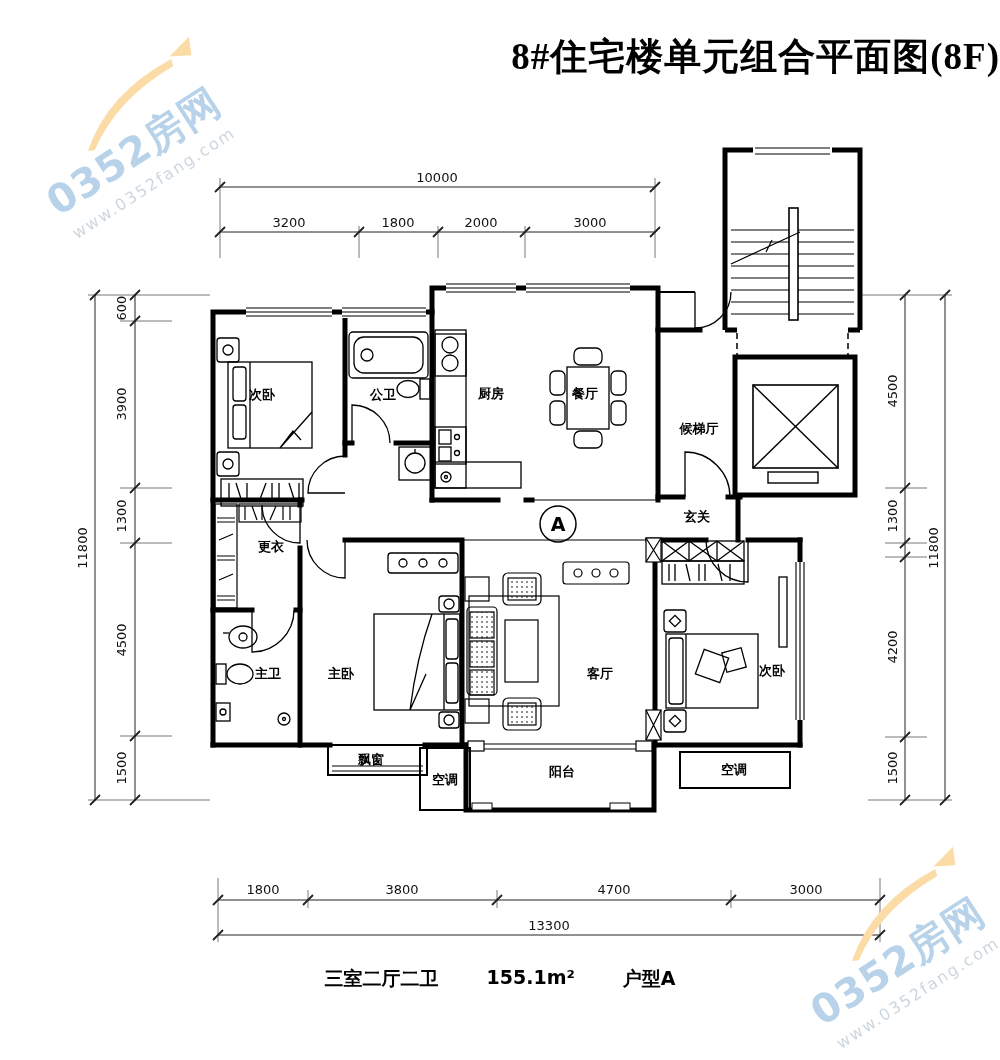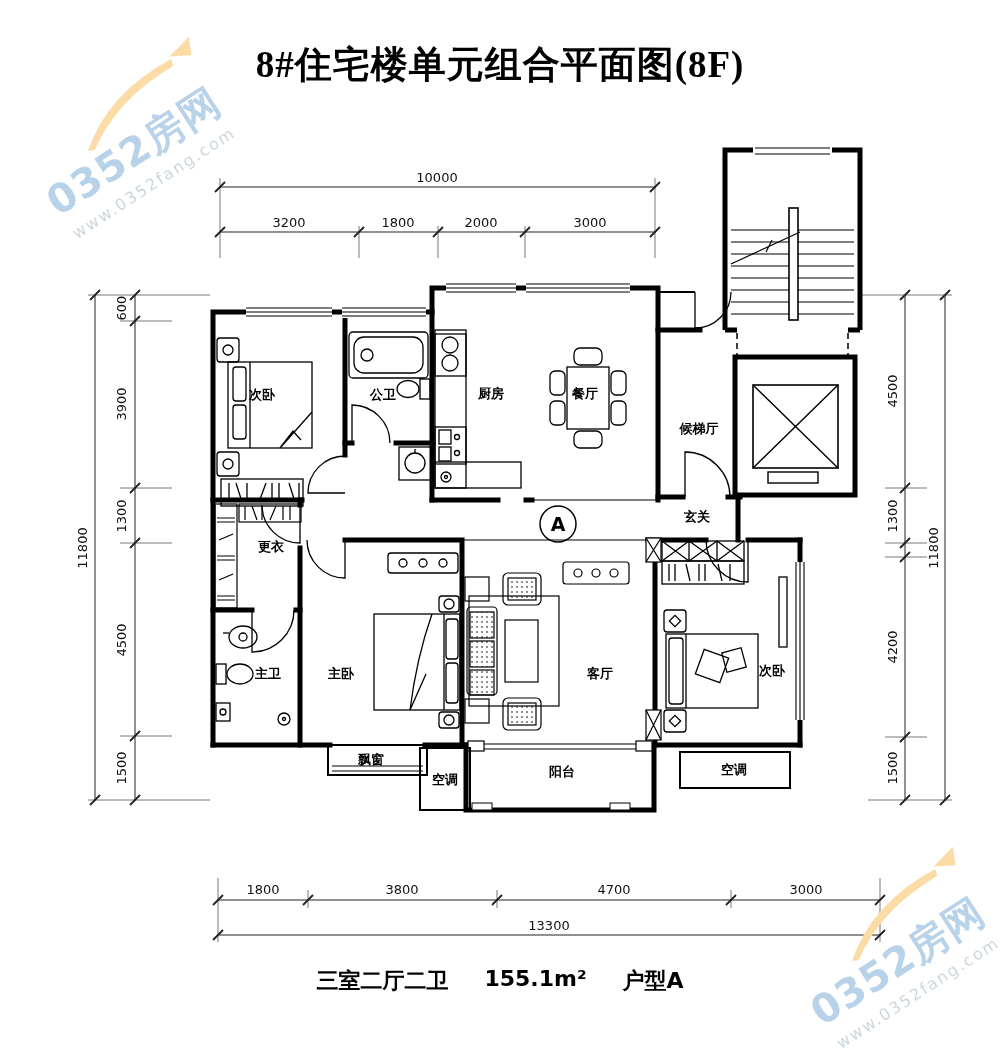--- a/index.html
+++ b/index.html
@@ -1,23 +1,23 @@
 <!DOCTYPE html>
 <html><head>
 <meta charset="utf-8">
 <style>
   html,body{margin:0;padding:0;background:#fff;}
   #page{position:relative;width:1000px;height:1060px;background:#fff;outline:1px solid #d9d9d9;
         font-family:"DejaVu Sans","Liberation Sans",sans-serif;overflow:hidden;}
-  #title{position:absolute;top:40px;left:0;width:100%;text-align:center;
+  #title{position:absolute;top:32px;left:0;width:100%;text-align:right;
          font-family:"Liberation Serif","DejaVu Serif",serif;font-weight:bold;
          font-size:37px;color:#000;letter-spacing:1px;}
   #plan-svg{position:absolute;left:0;top:0;}
   #caption{position:absolute;top:966px;left:0;width:100%;display:flex;justify-content:center;
-           gap:36px;font-weight:bold;font-size:22px;color:#000;}
+           gap:48px;font-weight:bold;font-size:19px;color:#000;}
   .wm{position:absolute;width:300px;transform:rotate(-33deg);text-align:center;pointer-events:none;}
   .wm .swoosh{margin-left:78px;margin-bottom:-10px;}
   .wm .brand{font-size:40px;font-weight:bold;color:#b4d0e8;letter-spacing:1px;opacity:.95;}
   .wm .url{font-size:16px;color:#c9d4dd;letter-spacing:2px;margin-top:0px;opacity:.95;}
   #wm-top{left:-22px;top:86px;}
   #wm-bottom{left:742px;top:896px;}
   svg text{font-family:"DejaVu Sans","Liberation Sans",sans-serif;}
   .roomlbl{font-size:13px;font-weight:bold;fill:#000;}
   .dimlbl{font-size:13px;fill:#111;}
 </style>

